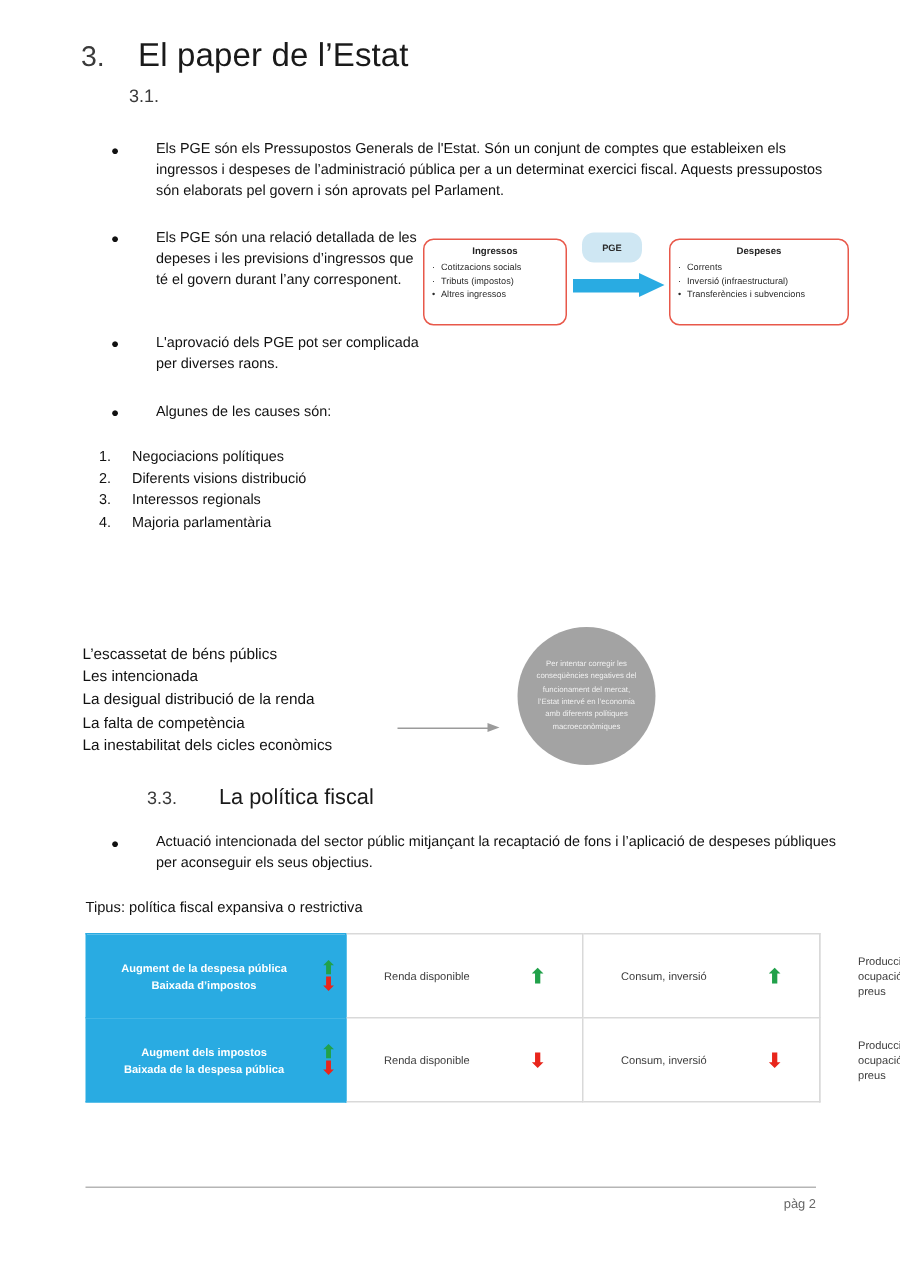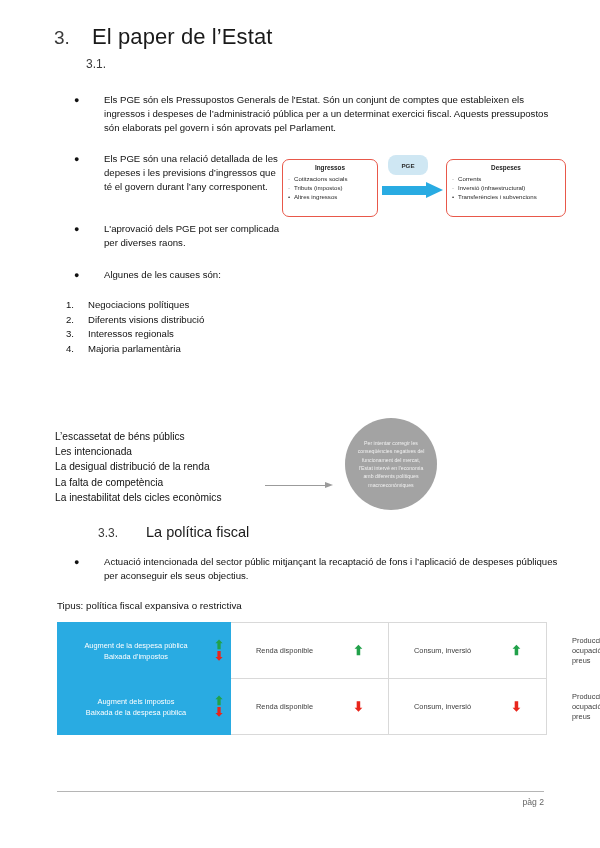--- a/index.html
+++ b/index.html
@@ -241,21 +241,21 @@
     display: flex;
     align-items: center;
     justify-content: space-between;
     gap: 6px;
   }
   .blue-lines {
     flex: 1;
     text-align: center;
     color: #ffffff;
     font-size: 7.4px;
-    font-weight: normal;
+    font-weight: bold;
     line-height: 11px;
   }
   .cell-lbl {
     padding: 4px 25px !important;
   }
   .lbl-inner {
     display: flex;
     align-items: center;
     justify-content: space-between;
     gap: 5px;

